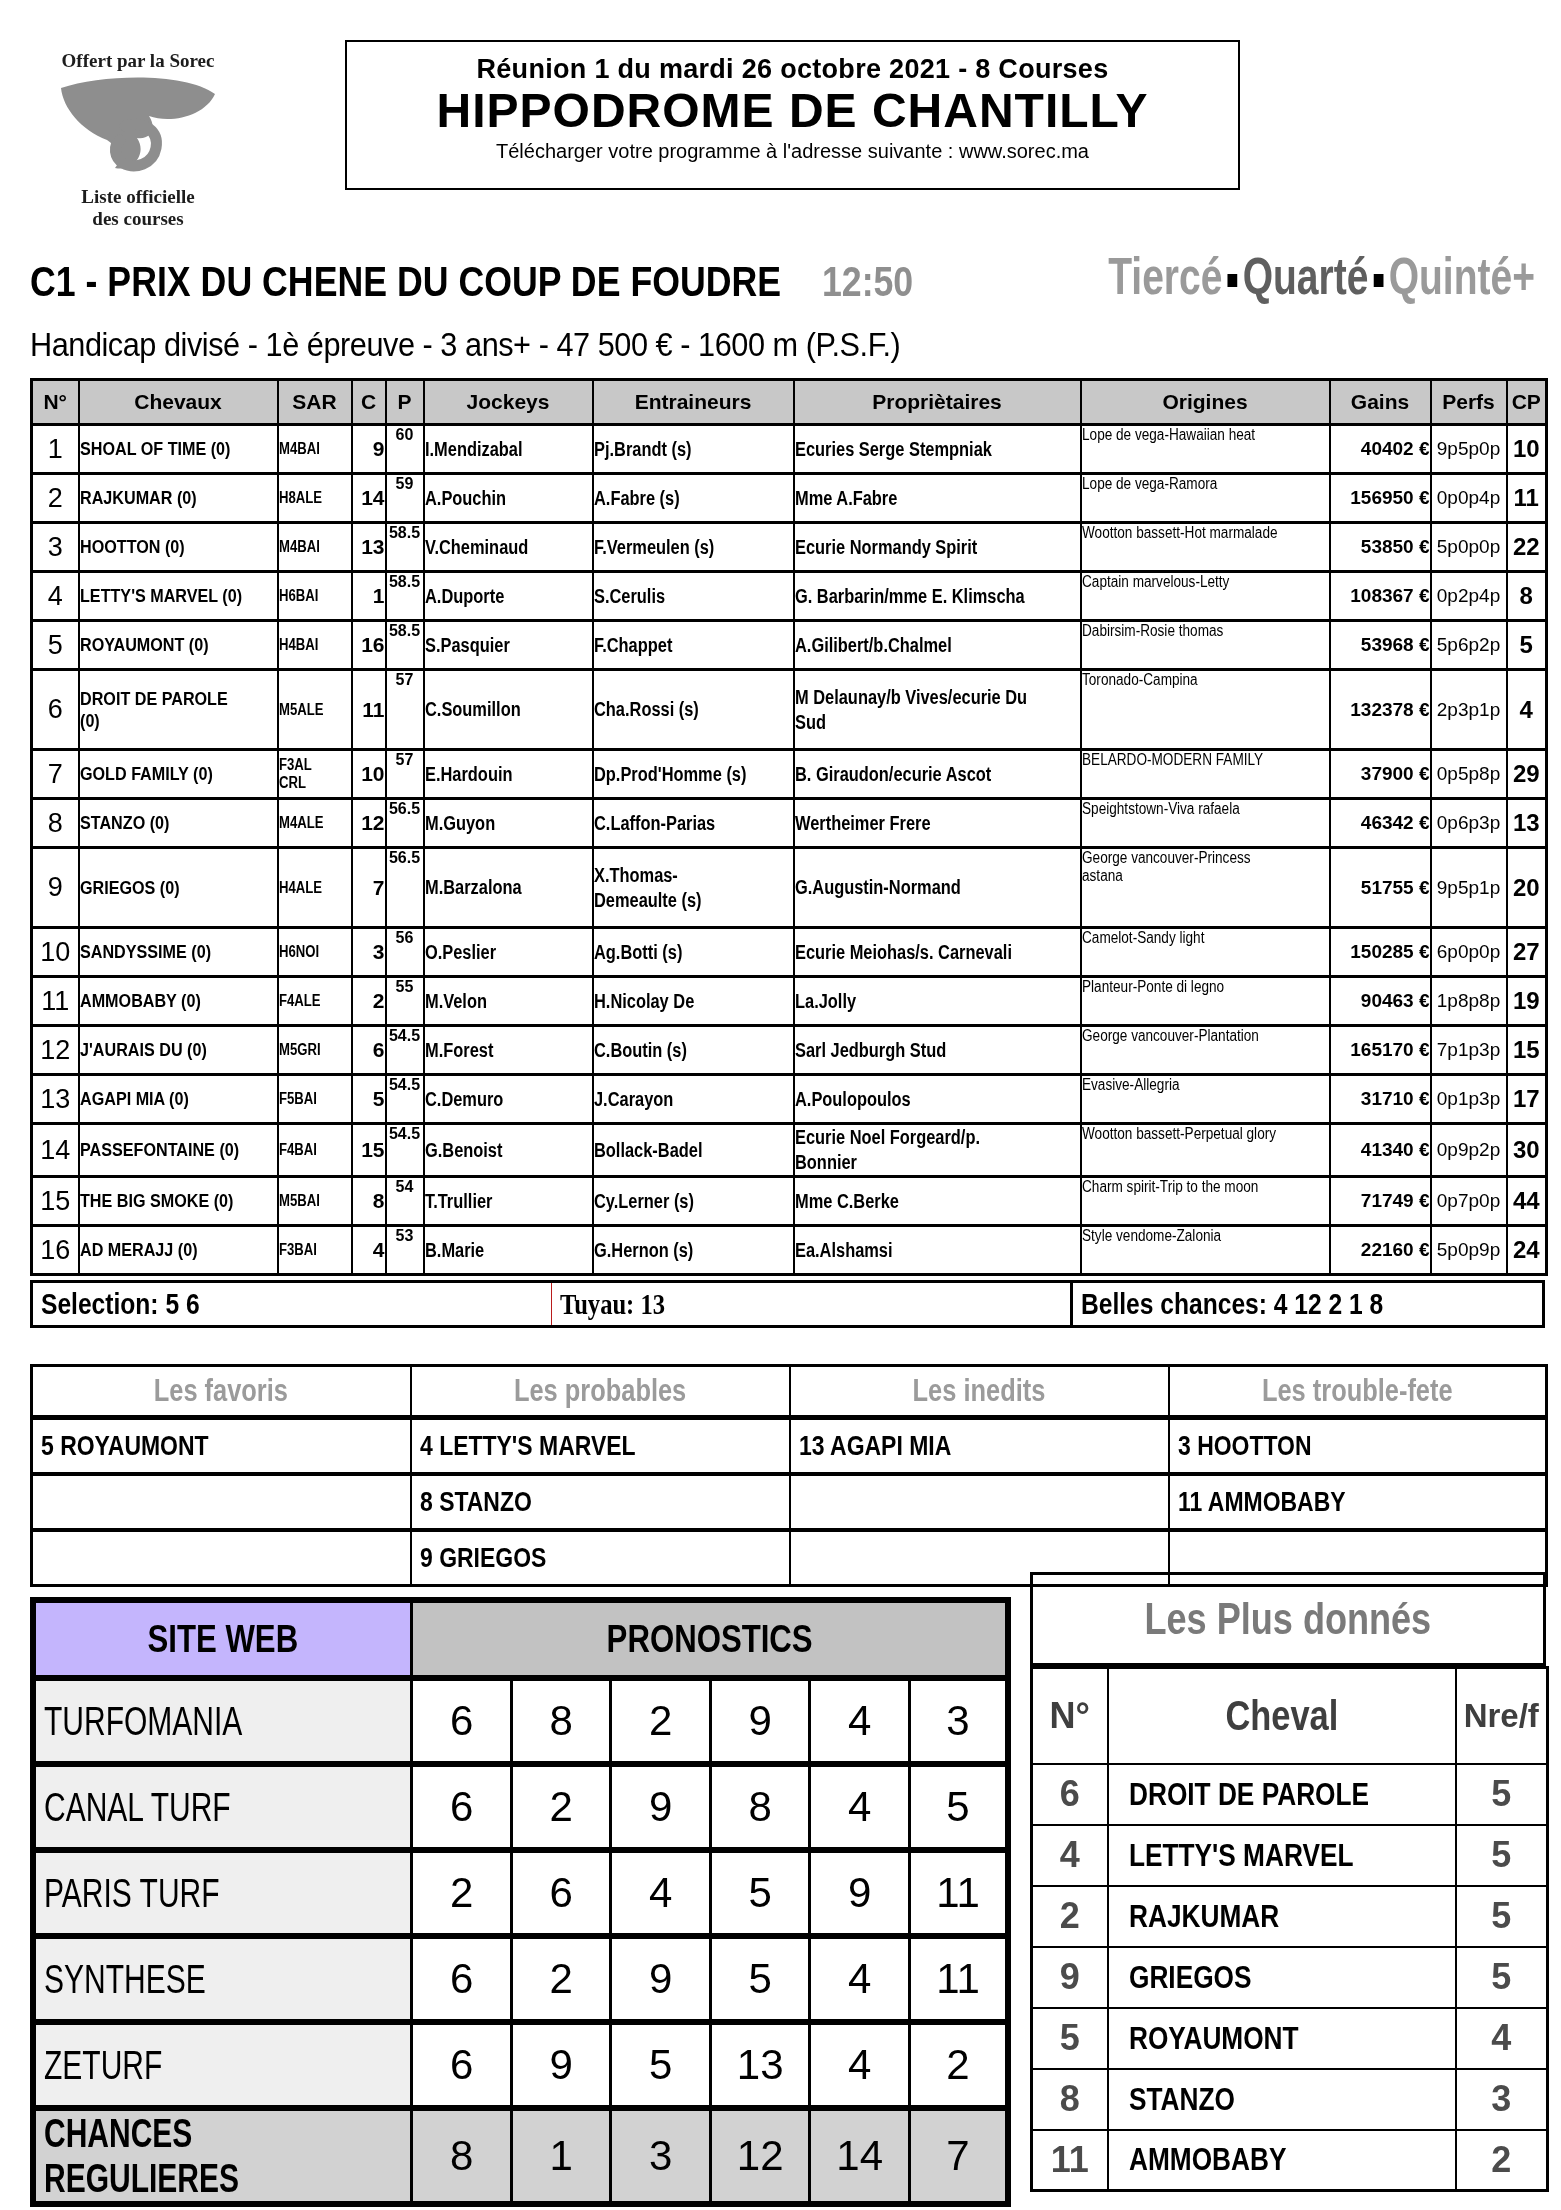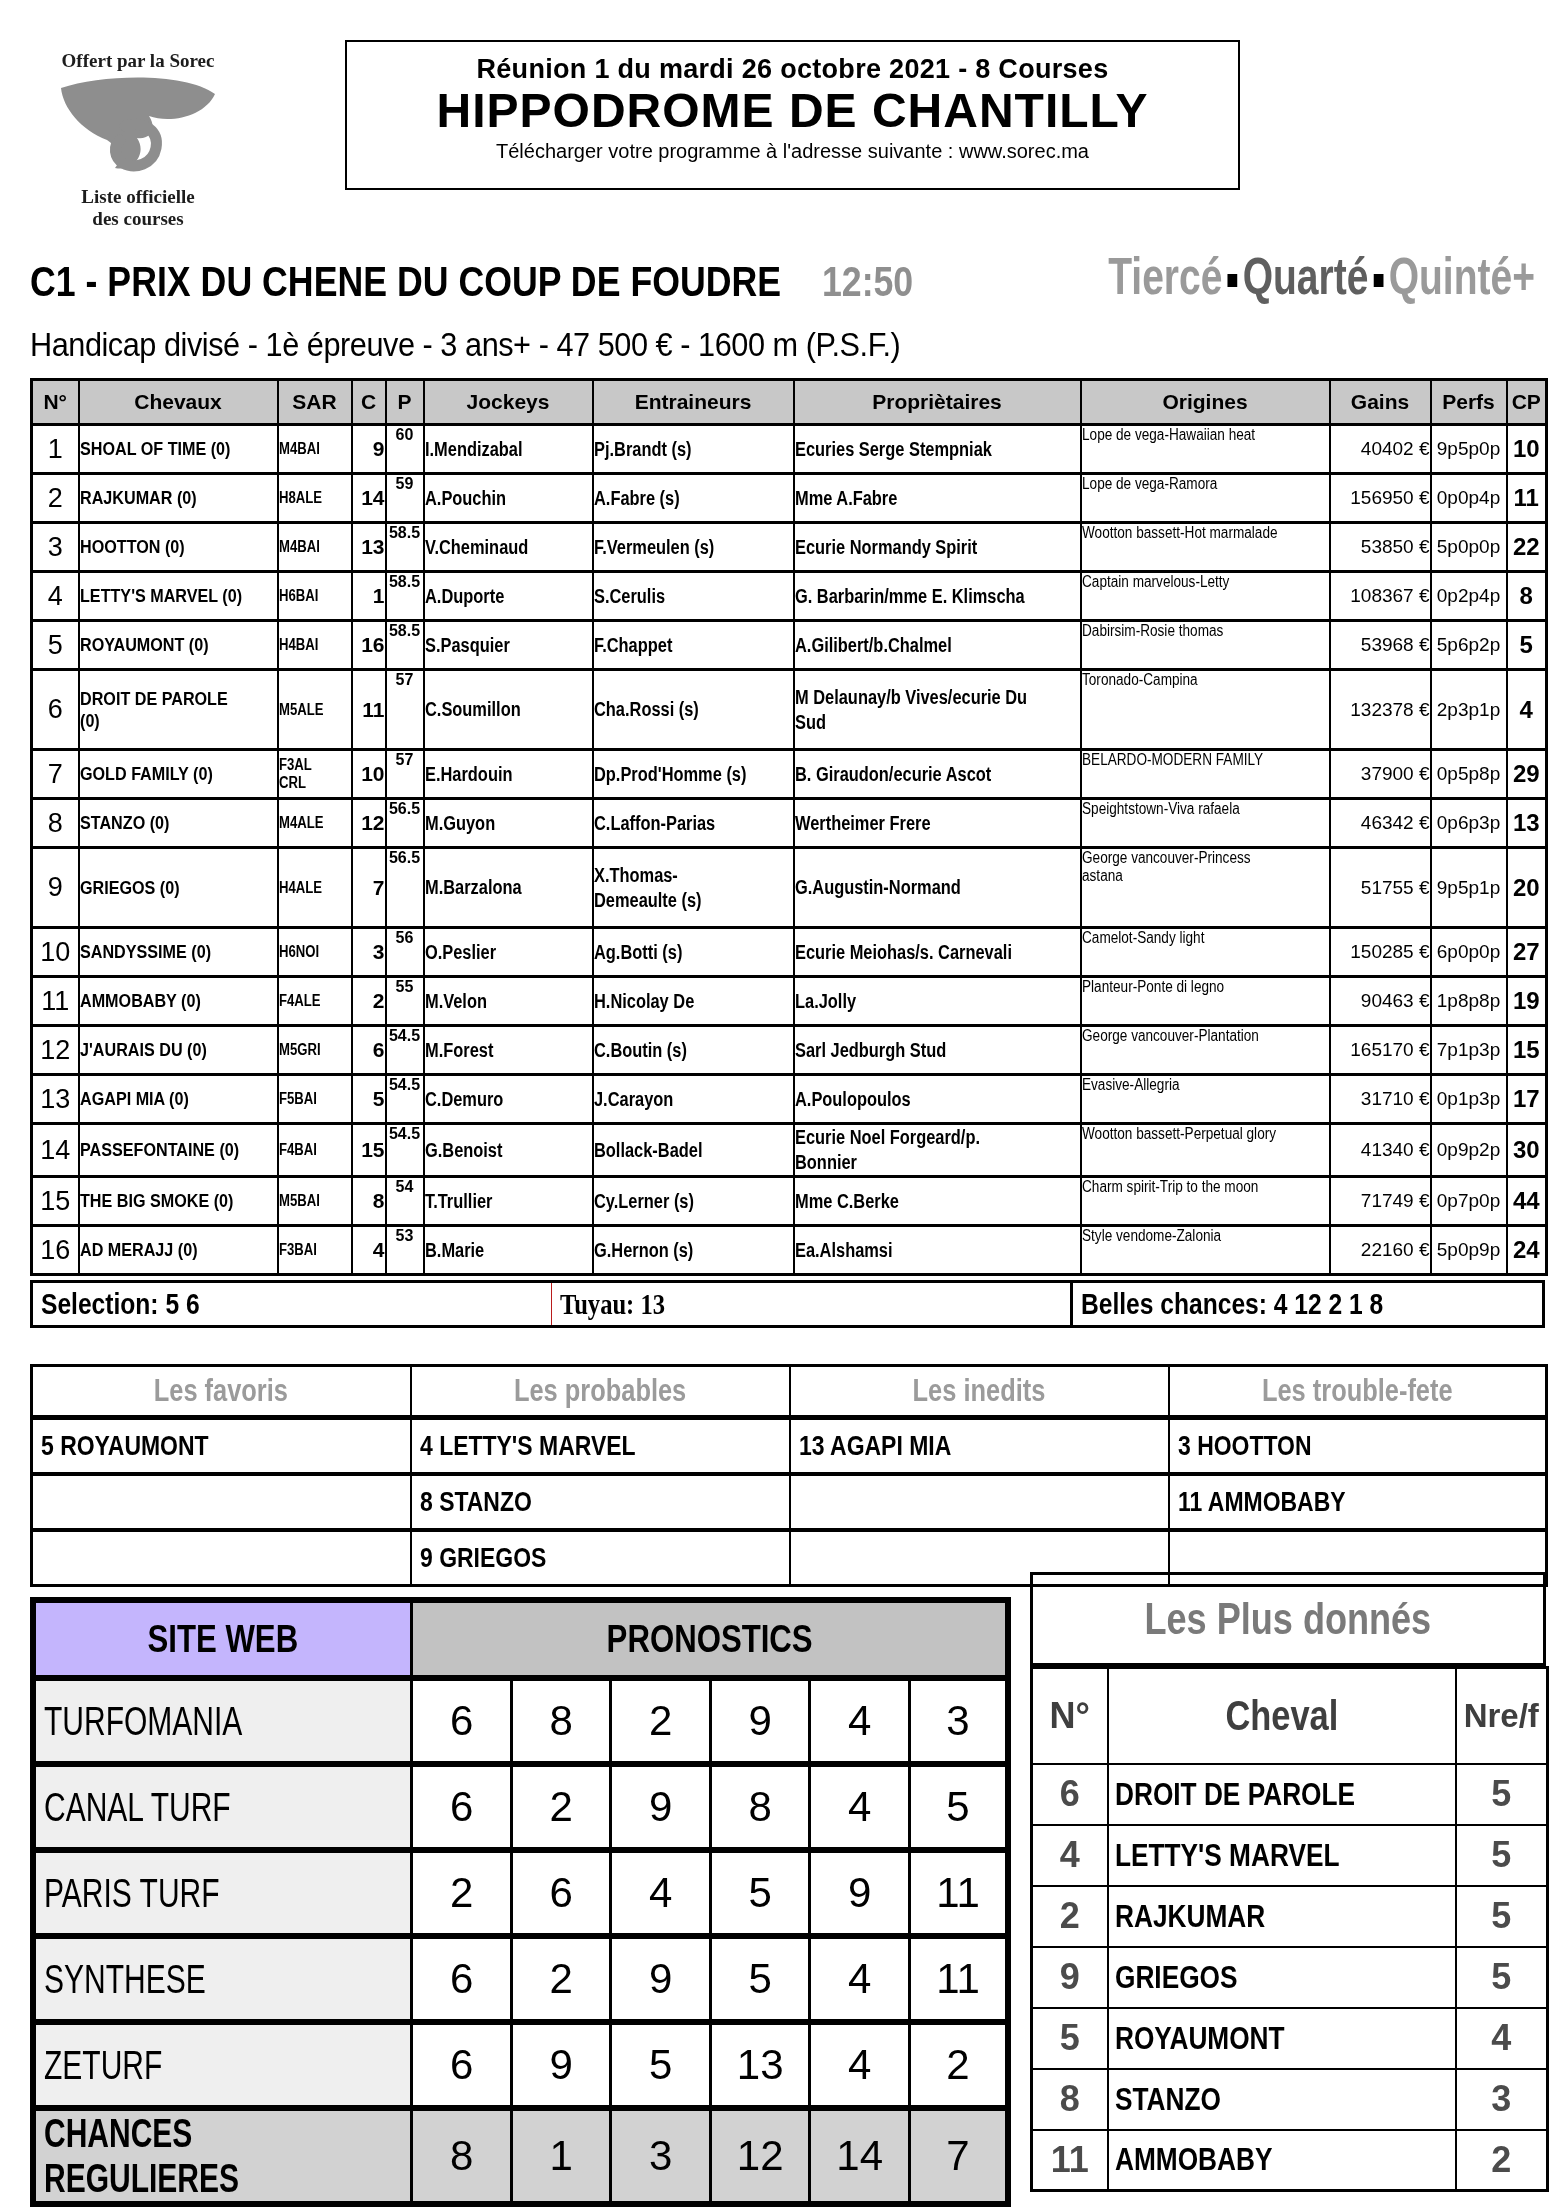--- a/index.html
+++ b/index.html
@@ -45,21 +45,21 @@
   .main tbody tr:nth-of-type(6), .main tbody tr:nth-of-type(9) { height:80px; }
   .c-num  { text-align:center; font-size:27px; }
   .c-cheval { padding-left:6px; } .c-cheval .fit { font-weight:bold; font-size:19px; transform:scaleX(0.85); }
   .c-sar  { padding-left:5px; } .c-sar .fit { font-weight:bold; font-size:16px; }
   .c-c    { text-align:right; font-weight:bold; font-size:21px; padding-right:5px; }
   .c-p    { text-align:center; font-weight:bold; font-size:16px; vertical-align:top; padding-top:4px; }
   .c-jockey, .c-ent, .c-prop { padding-left:6px; }
   .c-jockey .fit, .c-ent .fit, .c-prop .fit { font-weight:bold; font-size:20px; line-height:1.25; }
   .c-orig { padding-left:6px; vertical-align:top; padding-top:5px; }
   .c-orig .fit { font-size:16px; transform:scaleX(0.85); }
-  .c-gains { text-align:right; font-size:19px; padding-right:5px; }
+  .c-gains { text-align:right; font-size:19px; padding-right:5px;font-weight:bold; }
   .c-perfs { text-align:center; font-size:19px; }
   .c-cp   { text-align:center; font-weight:bold; font-size:24px; }
 
   
   .sel { position:absolute; left:30px; top:1280px; width:1515px; height:48px; box-sizing:border-box;
          border:3px solid #000; display:flex; align-items:stretch; font-weight:bold; font-size:30px; }
   .sel > div { display:flex; align-items:center; padding-left:8px; }
   .sel .s1 { width:510px; } .sel .s2 { width:510px; border-left:1px solid #b91c1c;font-family:Liberation Serif, serif; }
   .sel .s3 { flex:1; border-left:3px solid #000; }
 
@@ -91,21 +91,21 @@
   .plus { position:absolute; left:1030px; top:1572px; width:516px; }
   .plus .title-box { height:94px; box-sizing:border-box; border:3px solid #000; display:flex;
                      align-items:center; justify-content:center; color:#7a7a7a; font-weight:bold; font-size:44px; }
   .plus table { width:516px; border-collapse:collapse; table-layout:fixed; border:3px solid #000; }
   .plus th, .plus td { border:2px solid #000; overflow:hidden; padding:0; }
   .plus thead tr { height:96px; }
   .plus th { font-weight:bold; color:#3f3f3f; text-align:center; }
   .plus .pd-h-num { font-size:36px; } .plus .pd-h-cheval { font-size:42px; } .plus .pd-h-nref { font-size:33px; }
   .plus tbody tr { height:61px; }
   .plus .pd-num  { text-align:center; font-weight:bold; font-size:36px; color:#4b4b4b; }
-  .plus .pd-cheval { padding-left:6px; } .plus .pd-cheval .fit { font-weight:bold; font-size:32px; }
+  .plus .pd-cheval { padding-left:20px; } .plus .pd-cheval .fit { font-weight:bold; font-size:32px; }
   .plus .pd-nref { text-align:center; font-weight:bold; font-size:36px; color:#4b4b4b; }
 </style>
 </head>
 <body>
 
 <div id="page">
 
   <div class="logo">
     <div class="l1">Offert par la Sorec</div>
     <svg width="170" height="112" viewBox="0 0 170 112">

